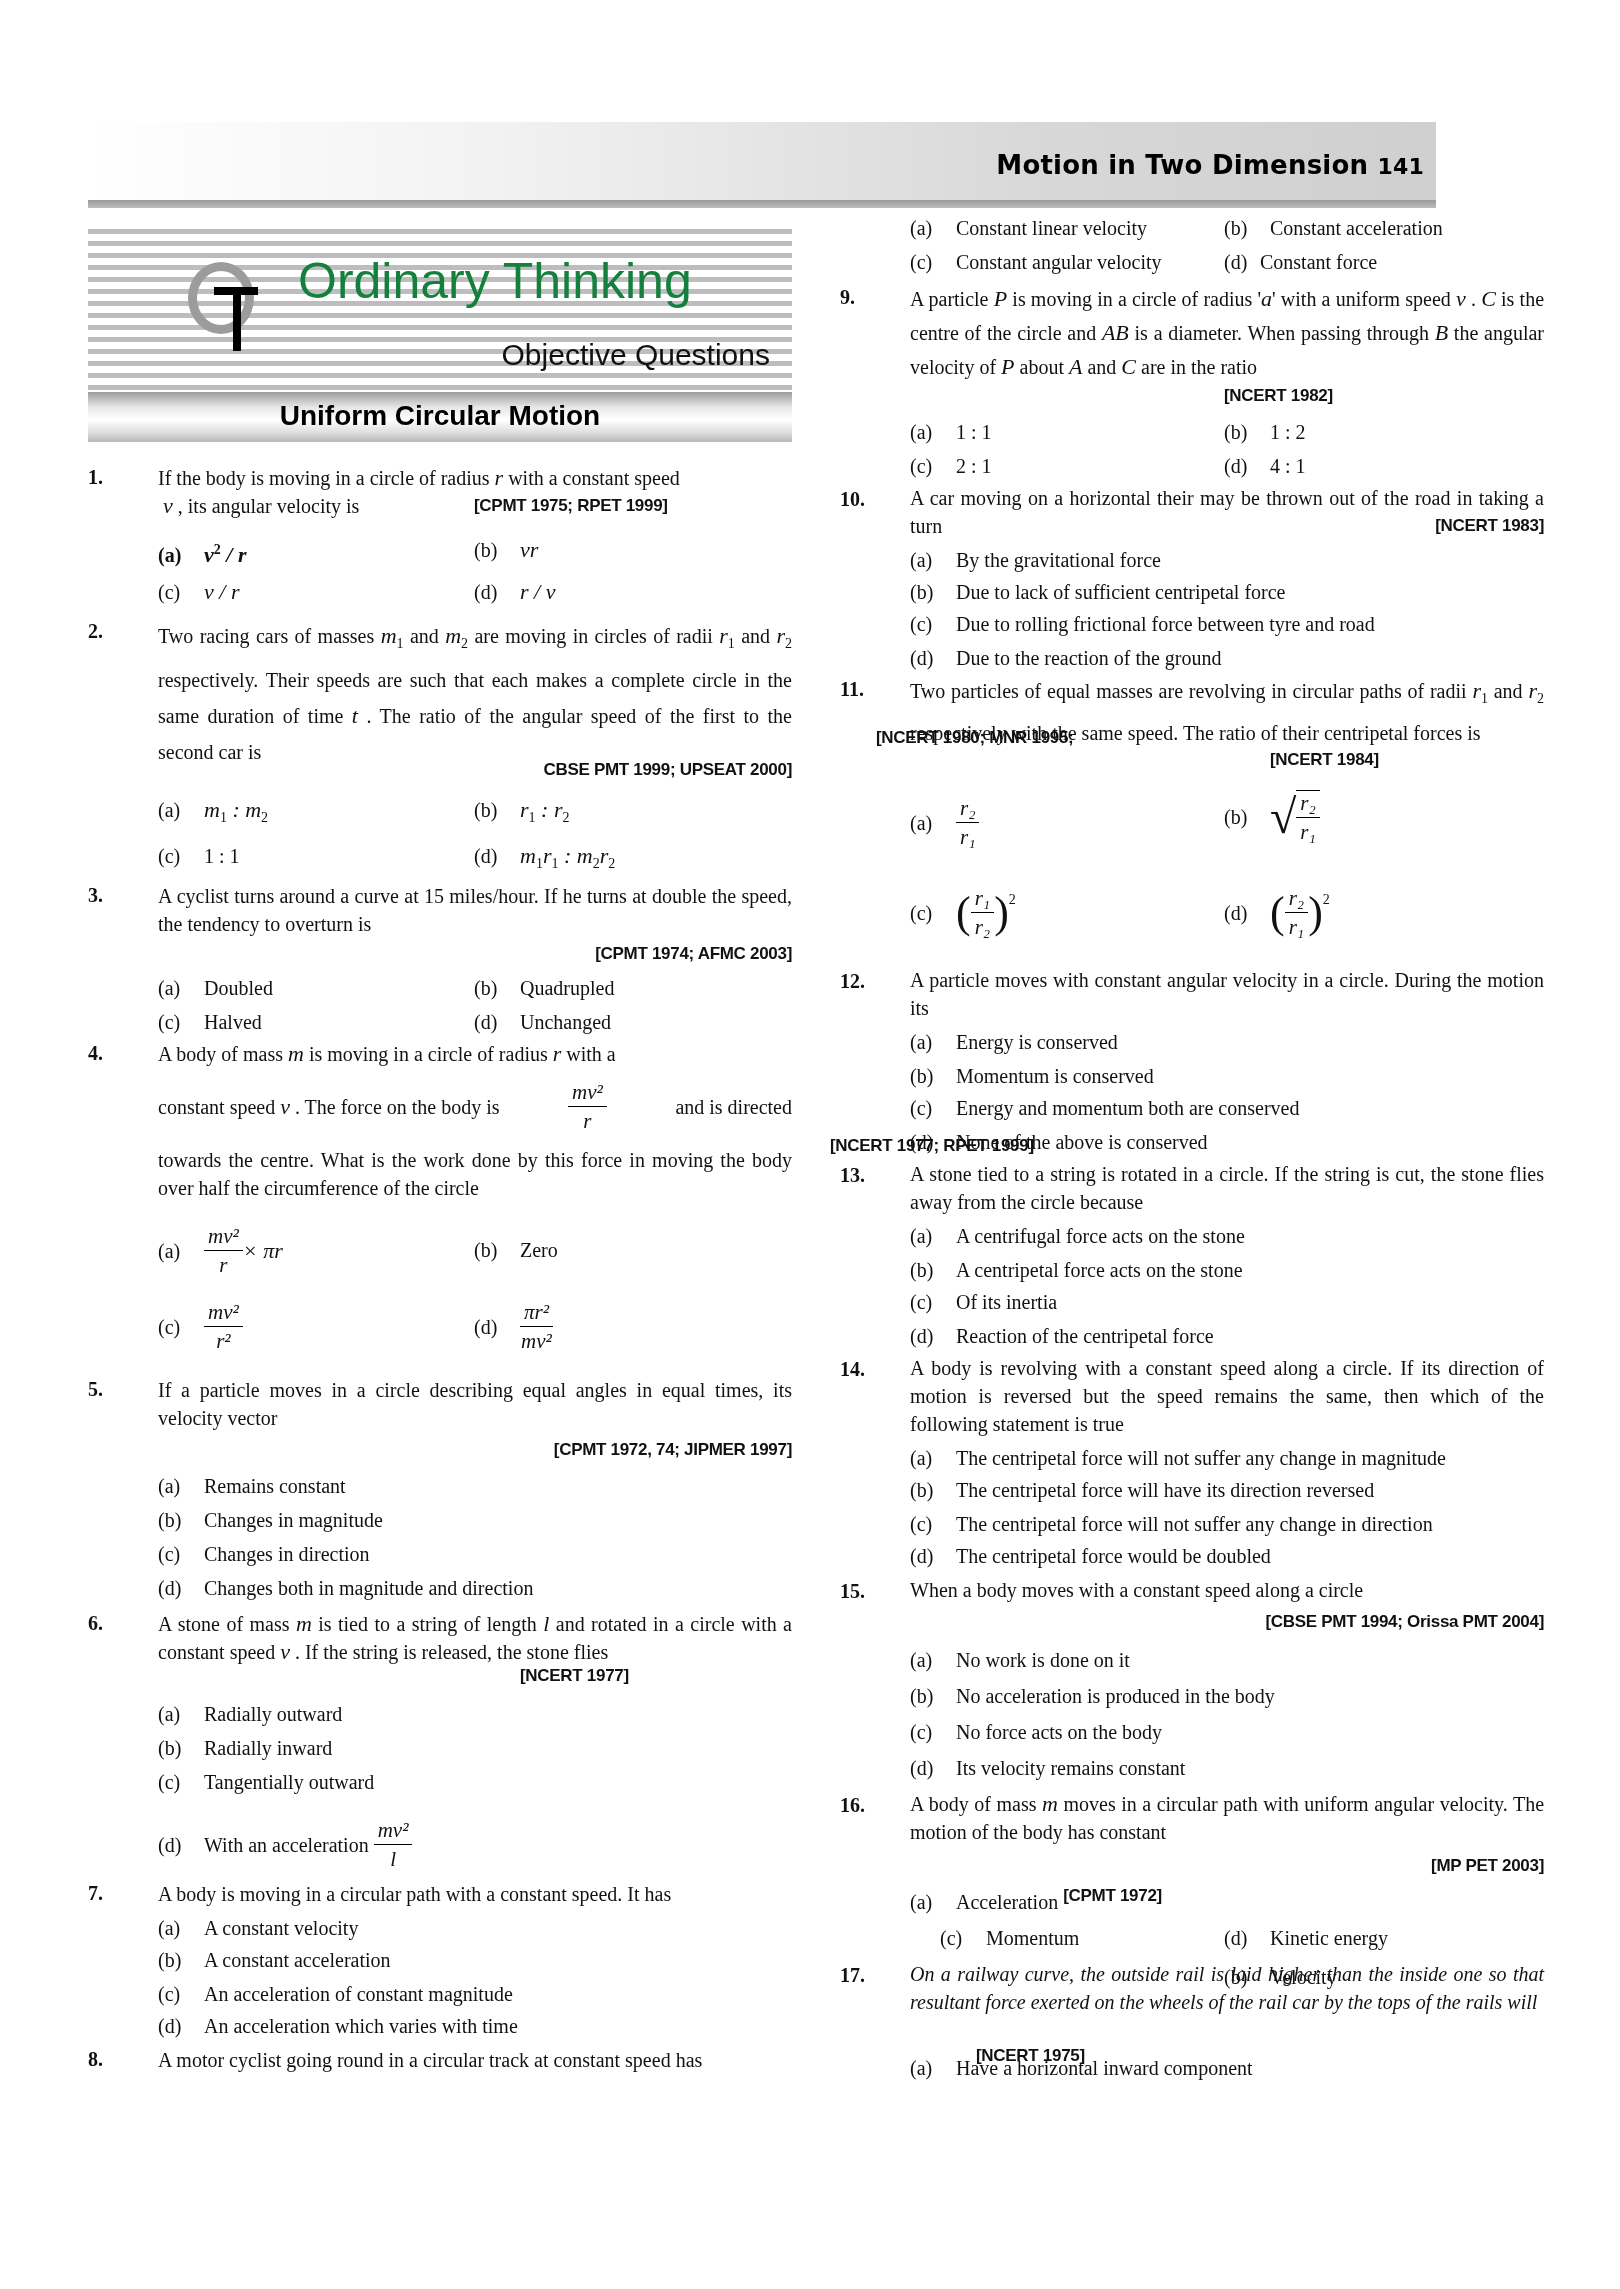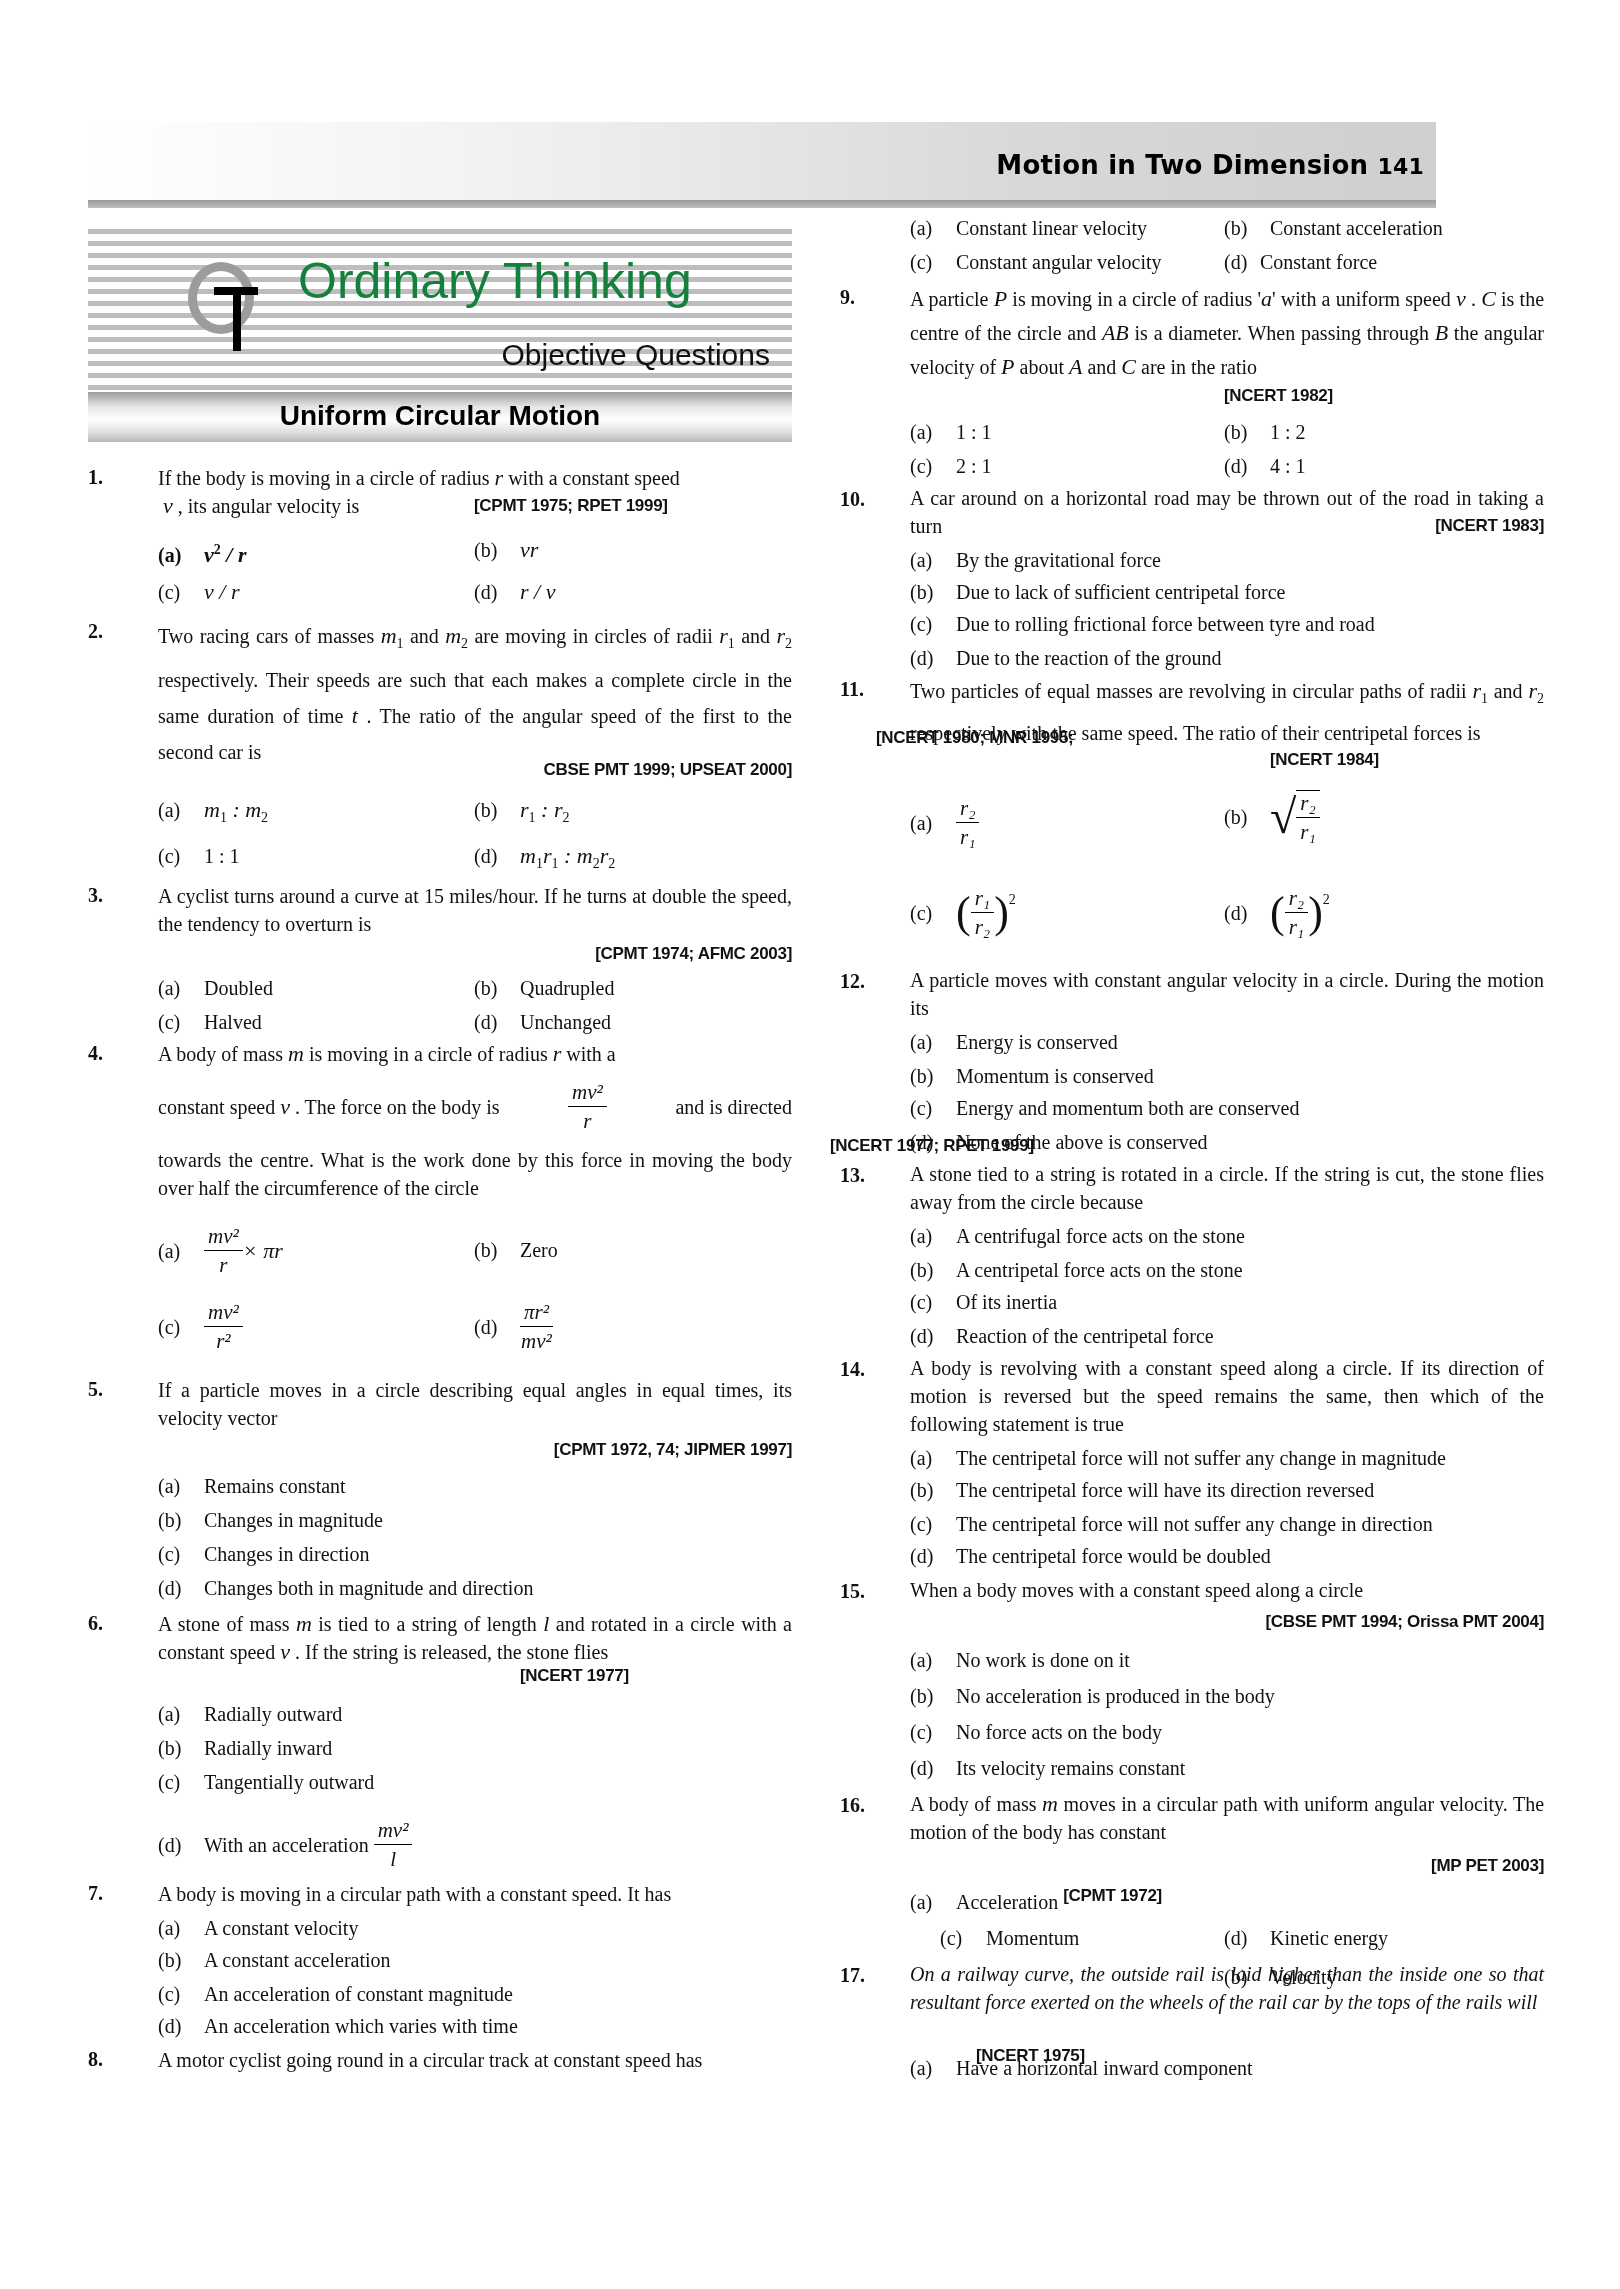--- a/index.html
+++ b/index.html
@@ -179,21 +179,21 @@
   <div class="q qtext" style="left:910px;top:282px;width:634px;line-height:33px;">A particle <i class="math">P</i> is moving in a circle of radius '<i class="math">a</i>' with a uniform speed <i class="math">v</i> . <i class="math">C</i> is the centre of the circle and <i class="math">AB</i> is a diameter. When passing through <i class="math">B</i> the angular velocity of <i class="math">P</i> about <i class="math">A</i> and <i class="math">C</i> are in the ratio</div>
   <div class="src" style="left:1224px;top:386px;">[NCERT 1982]</div>
   <div class="q opt" style="left:910px;top:418px;"><span class="lbl">(a)</span><span>1 : 1</span></div>
   <div class="q opt" style="left:1224px;top:418px;"><span class="lbl">(b)</span><span>1 : 2</span></div>
   <div class="q opt" style="left:910px;top:452px;"><span class="lbl">(c)</span><span>2 : 1</span></div>
   <div class="q opt" style="left:1224px;top:452px;"><span class="lbl">(d)</span><span>4 : 1</span></div>
 </div>
 
 <div>
   <div class="qnum" style="left:840px;top:488px;">10.</div>
-  <div class="q qtext" style="left:910px;top:484px;width:634px;">A car around on a horizontal road may be thrown out of the road in taking a turn</div>
+  <div class="q qtext" style="left:910px;top:484px;width:634px;">A car moving on a horizontal their may be thrown out of the road in taking a turn</div>
   <div class="src" style="right:76px;top:516px;">[NCERT 1983]</div>
   <div class="q opt" style="left:910px;top:546px;"><span class="lbl">(a)</span><span>By the gravitational force</span></div>
   <div class="q opt" style="left:910px;top:578px;"><span class="lbl">(b)</span><span>Due to lack of sufficient centripetal force</span></div>
   <div class="q opt" style="left:910px;top:610px;"><span class="lbl">(c)</span><span>Due to rolling frictional force between tyre and road</span></div>
   <div class="q opt" style="left:910px;top:644px;"><span class="lbl">(d)</span><span>Due to the reaction of the ground</span></div>
 </div>
 
 <div>
   <div class="qnum" style="left:840px;top:678px;">11.</div>
   <div class="q qtext" style="left:910px;top:674px;width:634px;line-height:34px;">Two particles of equal masses are revolving in circular paths of radii <i class="math">r<sub class="m">1</sub></i> and <i class="math">r<sub class="m">2</sub></i> respectively with the same speed. The ratio of their centripetal forces is</div>

